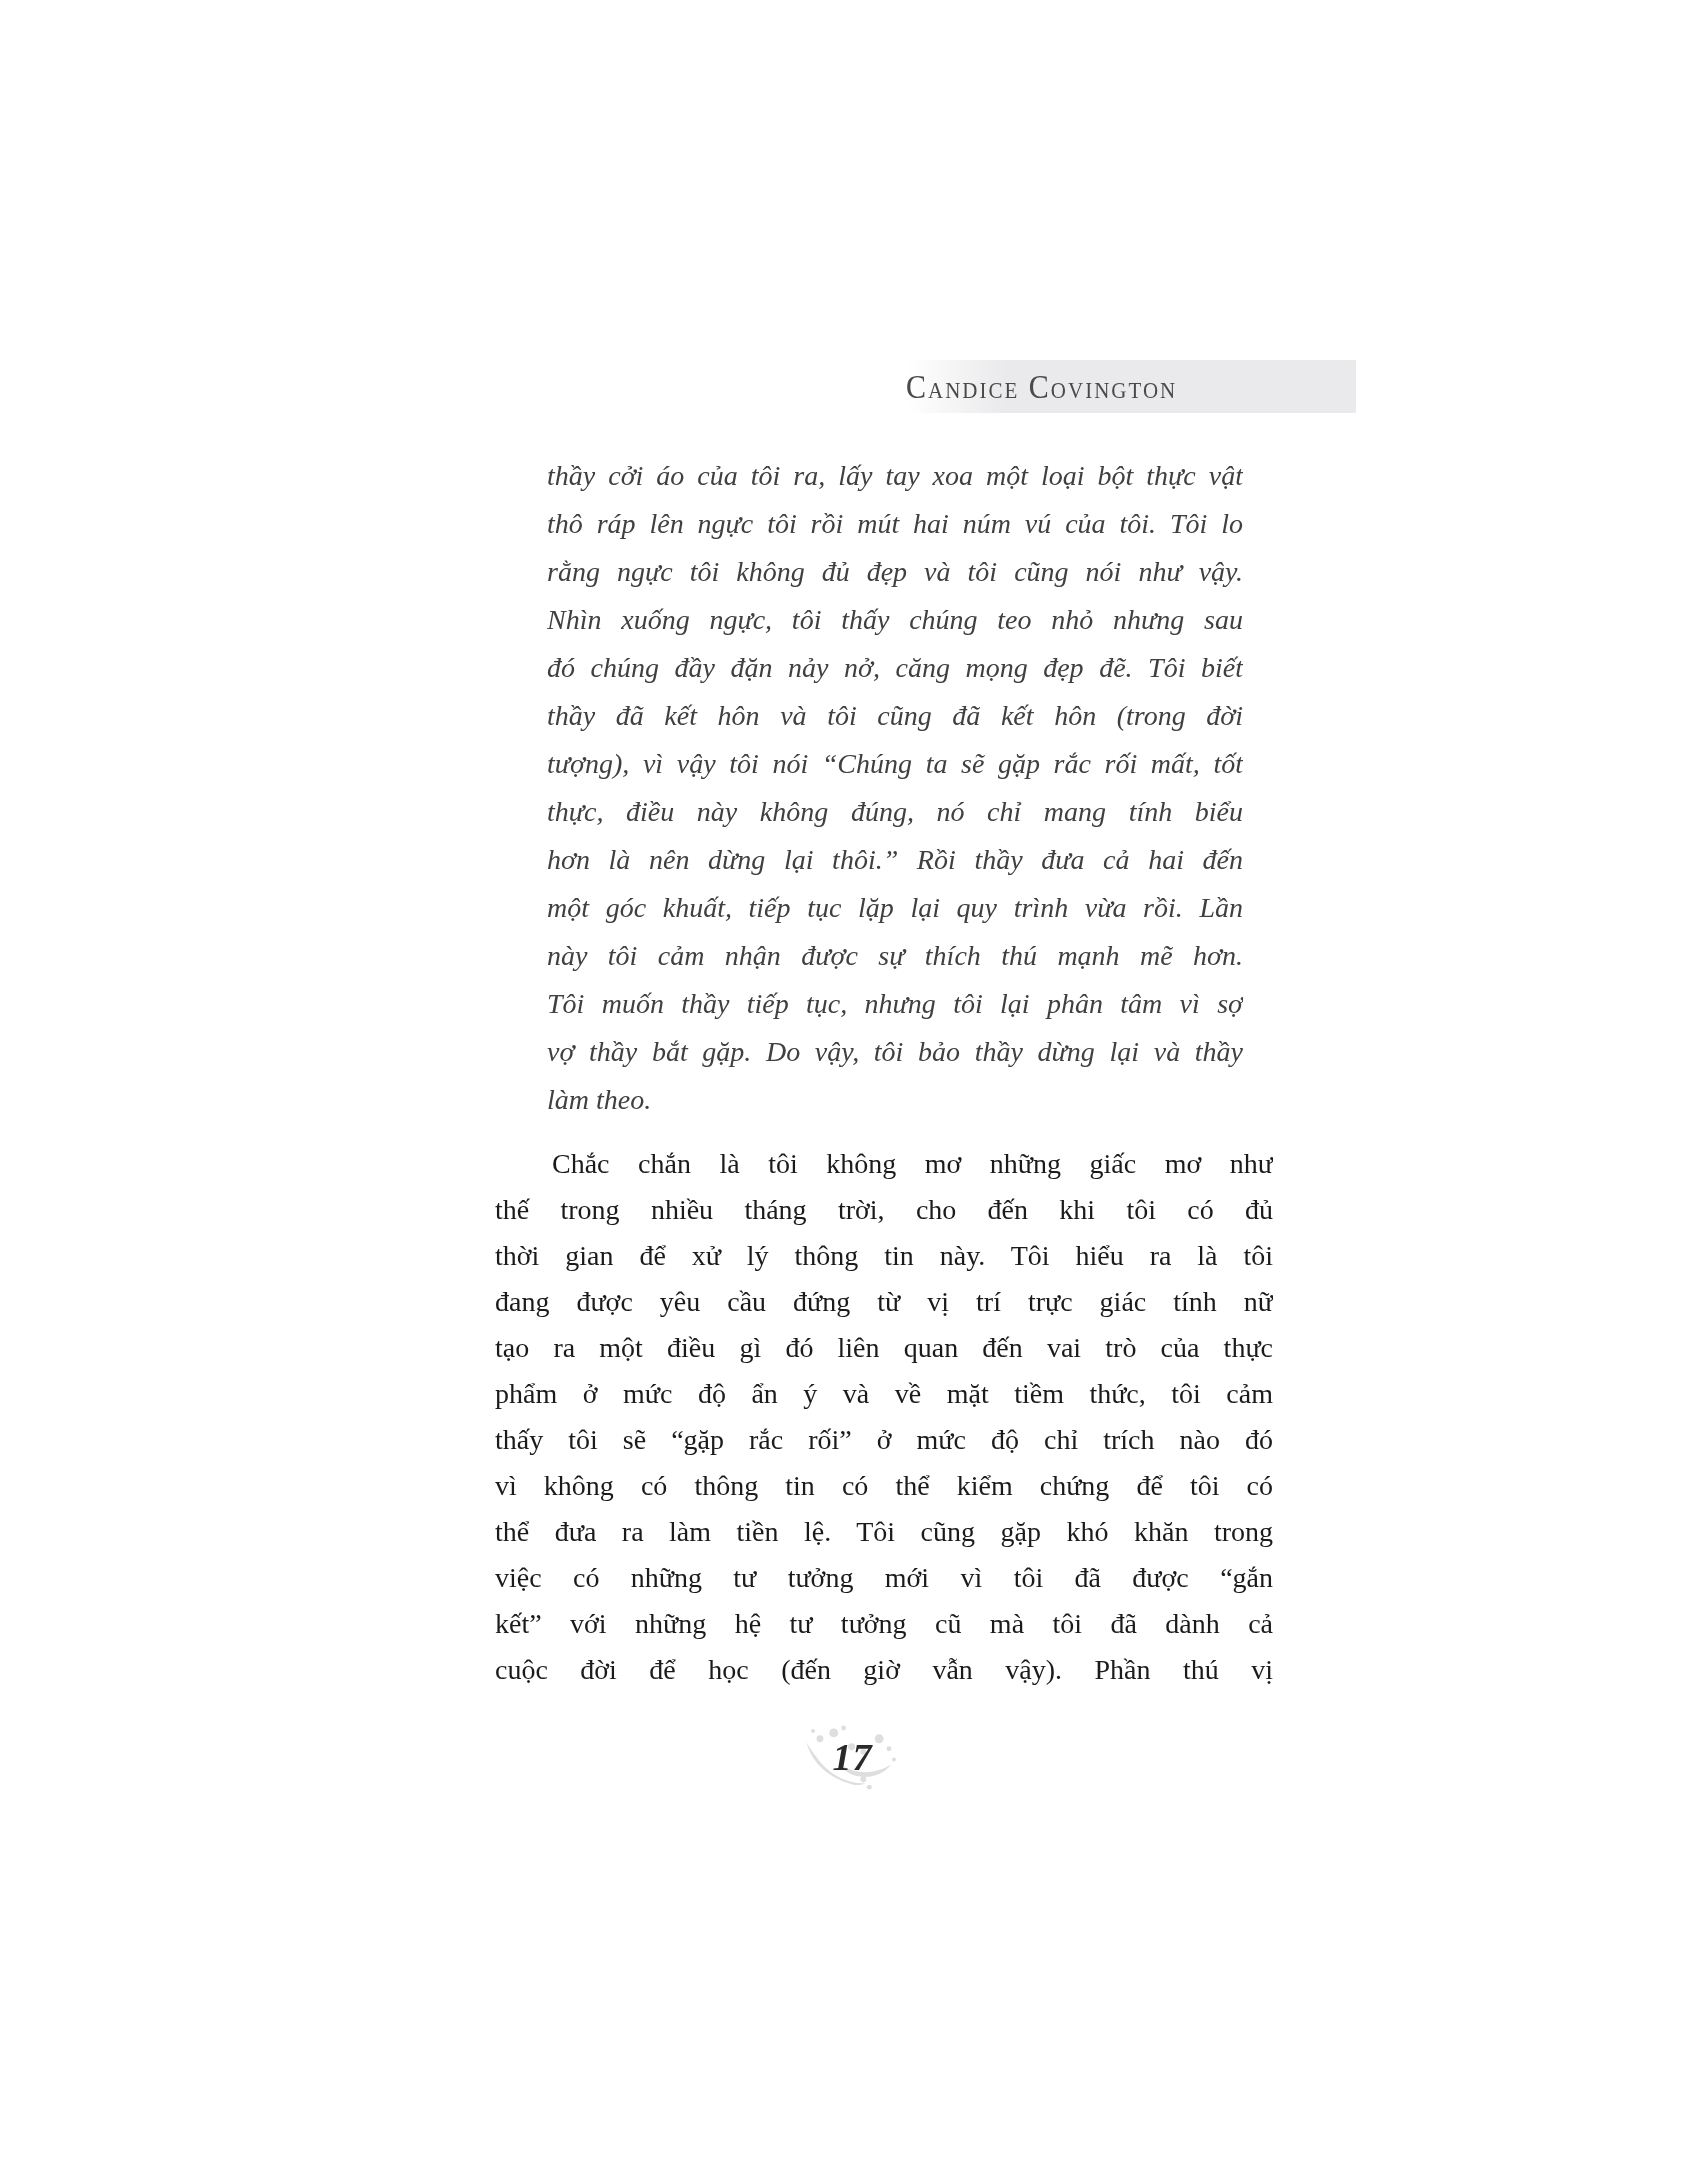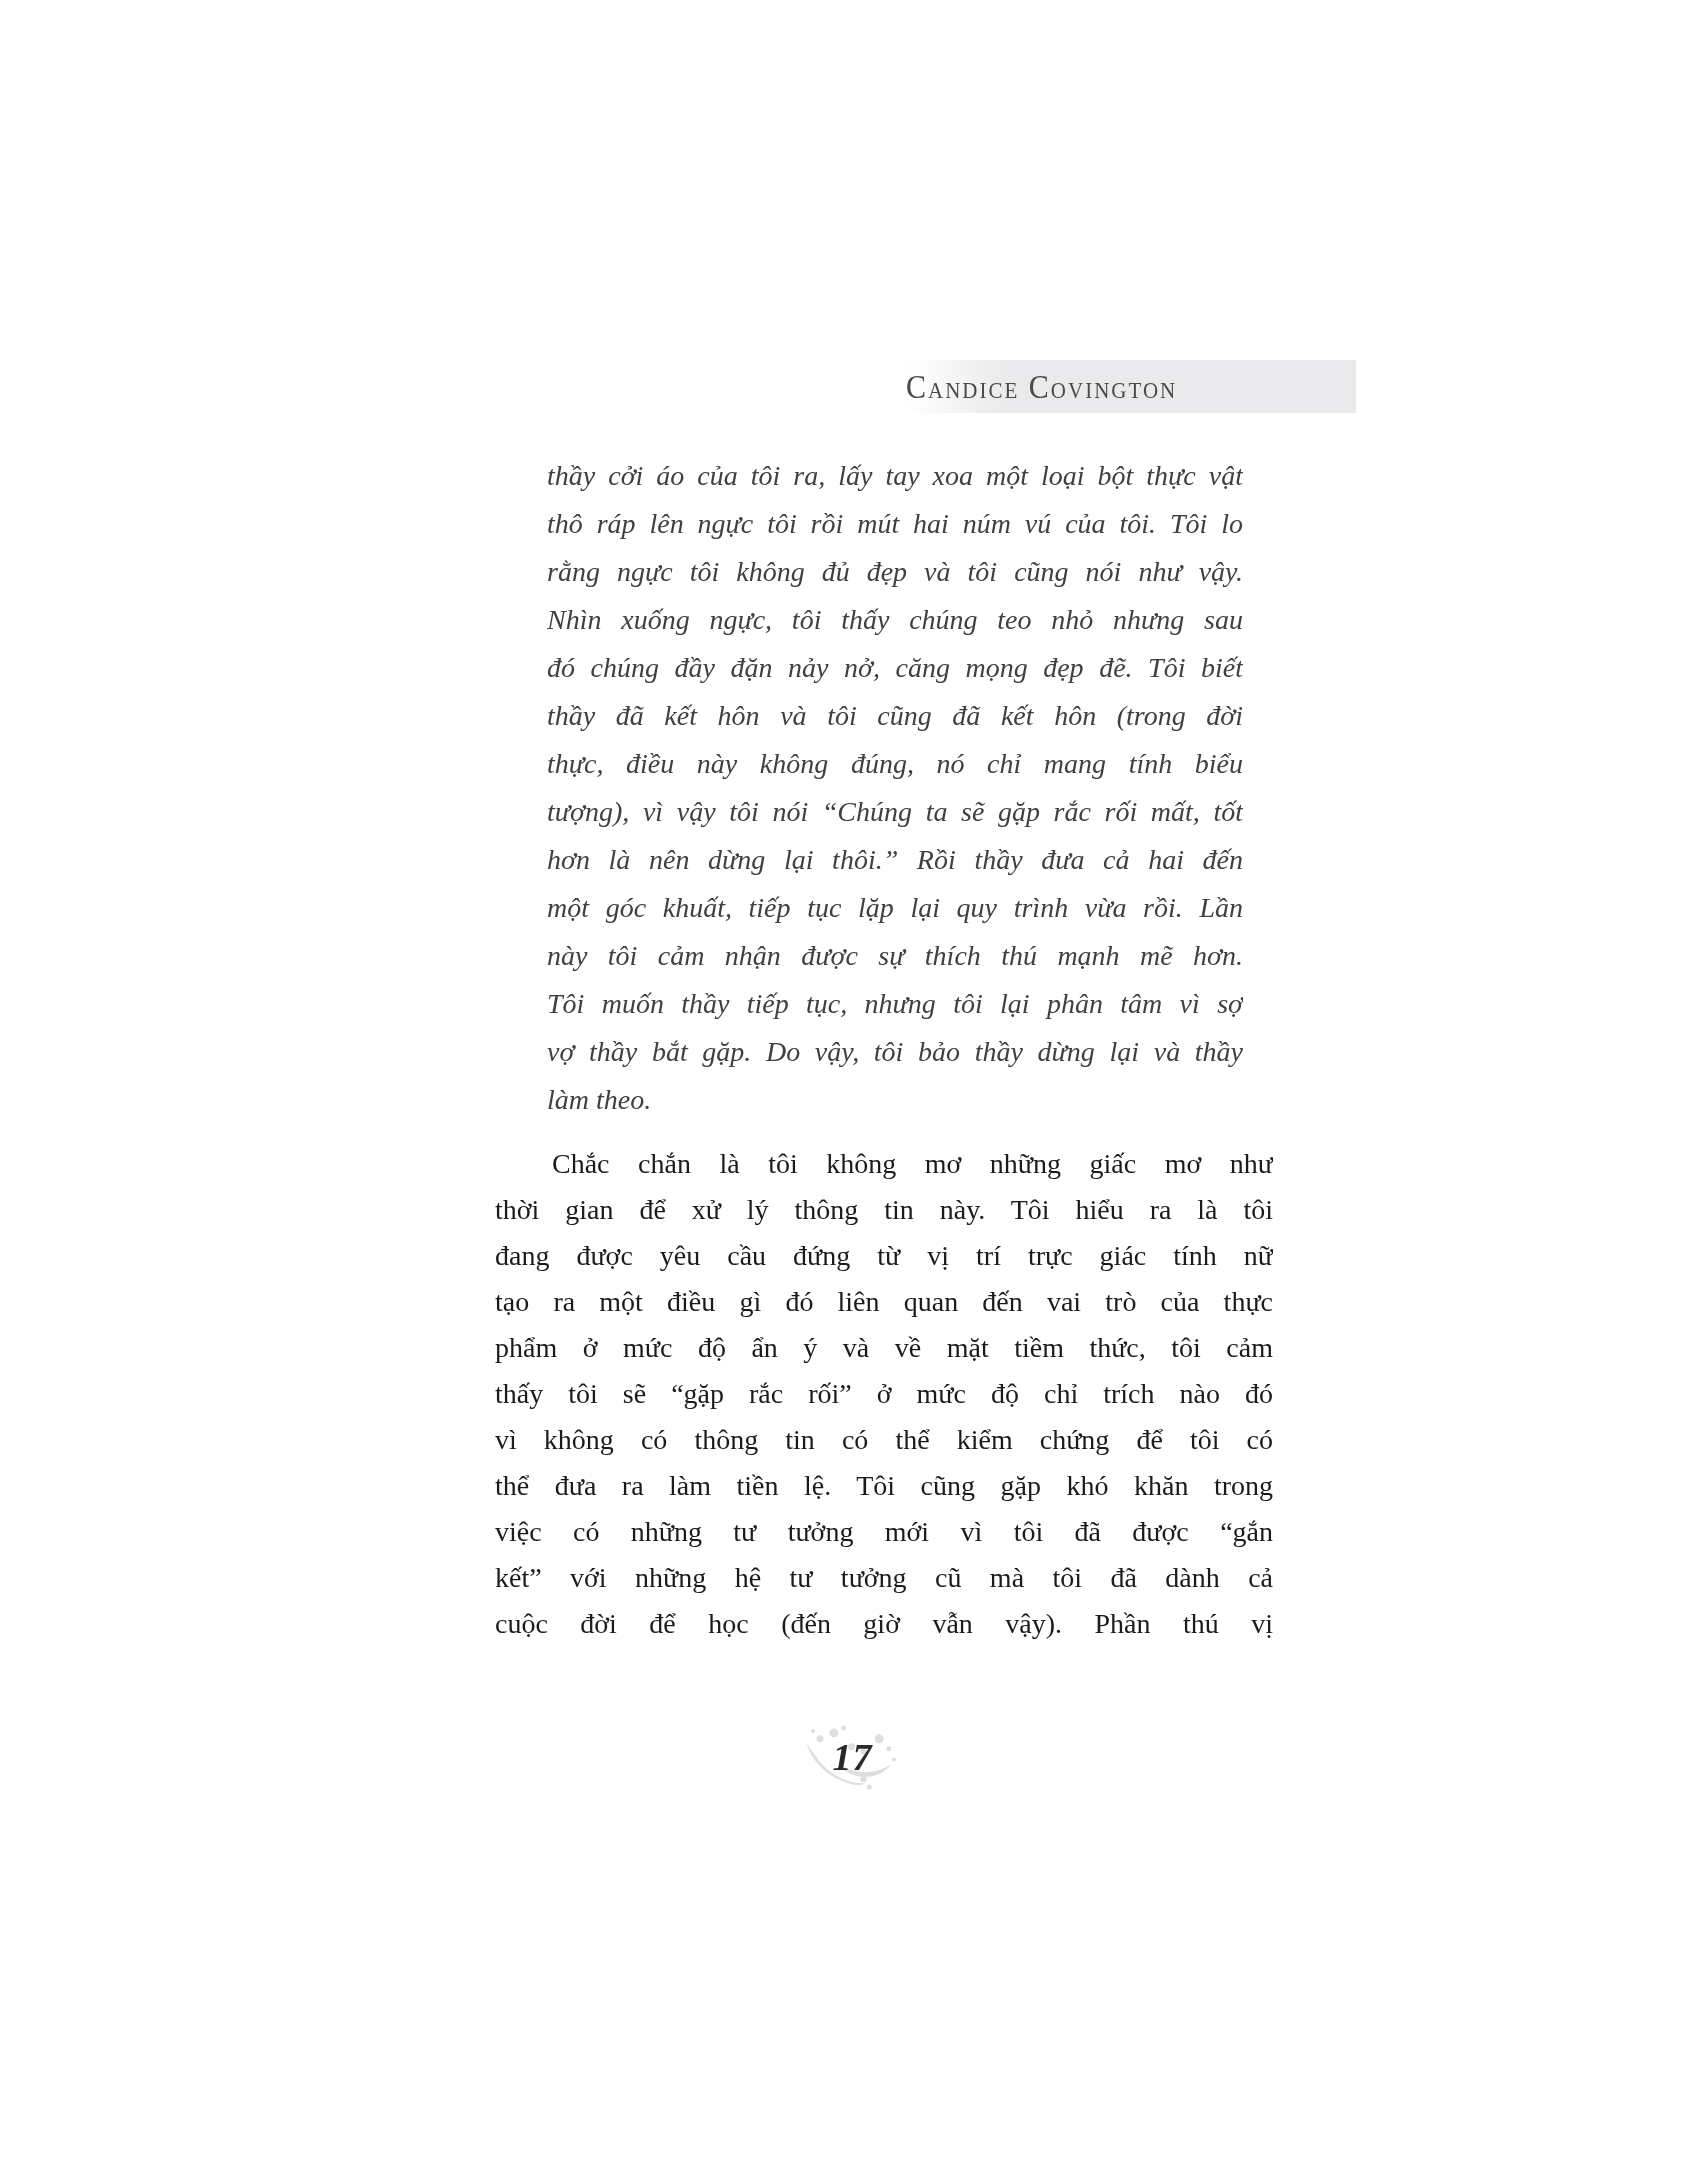--- a/index.html
+++ b/index.html
@@ -56,32 +56,33 @@
     <span class="header-author">Candice Covington</span>
   </div>
 
   <div class="quote">
     <div class="line">thầy cởi áo của tôi ra, lấy tay xoa một loại bột thực vật</div>
     <div class="line">thô ráp lên ngực tôi rồi mút hai núm vú của tôi. Tôi lo</div>
     <div class="line">rằng ngực tôi không đủ đẹp và tôi cũng nói như vậy.</div>
     <div class="line">Nhìn xuống ngực, tôi thấy chúng teo nhỏ nhưng sau</div>
     <div class="line">đó chúng đầy đặn nảy nở, căng mọng đẹp đẽ. Tôi biết</div>
     <div class="line">thầy đã kết hôn và tôi cũng đã kết hôn (trong đời</div>
+    <div class="line">tượng), vì vậy tôi nói “Chúng ta sẽ gặp rắc rối mất, tốt</div>
     <div class="line">thực, điều này không đúng, nó chỉ mang tính biểu</div>
-    <div class="line">tượng), vì vậy tôi nói “Chúng ta sẽ gặp rắc rối mất, tốt</div>
     <div class="line">hơn là nên dừng lại thôi.” Rồi thầy đưa cả hai đến</div>
     <div class="line">một góc khuất, tiếp tục lặp lại quy trình vừa rồi. Lần</div>
     <div class="line">này tôi cảm nhận được sự thích thú mạnh mẽ hơn.</div>
     <div class="line">Tôi muốn thầy tiếp tục, nhưng tôi lại phân tâm vì sợ</div>
     <div class="line">vợ thầy bắt gặp. Do vậy, tôi bảo thầy dừng lại và thầy</div>
     <div class="line last">làm theo.</div>
   </div>
 
   <div class="body-text">
     <div class="line first">Chắc chắn là tôi không mơ những giấc mơ như</div>
+    <div class="line">thế trong nhiều tháng trời, cho đến khi tôi có đủ</div>
     <div class="line">thời gian để xử lý thông tin này. Tôi hiểu ra là tôi</div>
     <div class="line">đang được yêu cầu đứng từ vị trí trực giác tính nữ</div>
     <div class="line">tạo ra một điều gì đó liên quan đến vai trò của thực</div>
     <div class="line">phẩm ở mức độ ẩn ý và về mặt tiềm thức, tôi cảm</div>
     <div class="line">thấy tôi sẽ “gặp rắc rối” ở mức độ chỉ trích nào đó</div>
     <div class="line">vì không có thông tin có thể kiểm chứng để tôi có</div>
     <div class="line">thể đưa ra làm tiền lệ. Tôi cũng gặp khó khăn trong</div>
     <div class="line">việc có những tư tưởng mới vì tôi đã được “gắn</div>
     <div class="line">kết” với những hệ tư tưởng cũ mà tôi đã dành cả</div>
     <div class="line">cuộc đời để học (đến giờ vẫn vậy). Phần thú vị</div>

